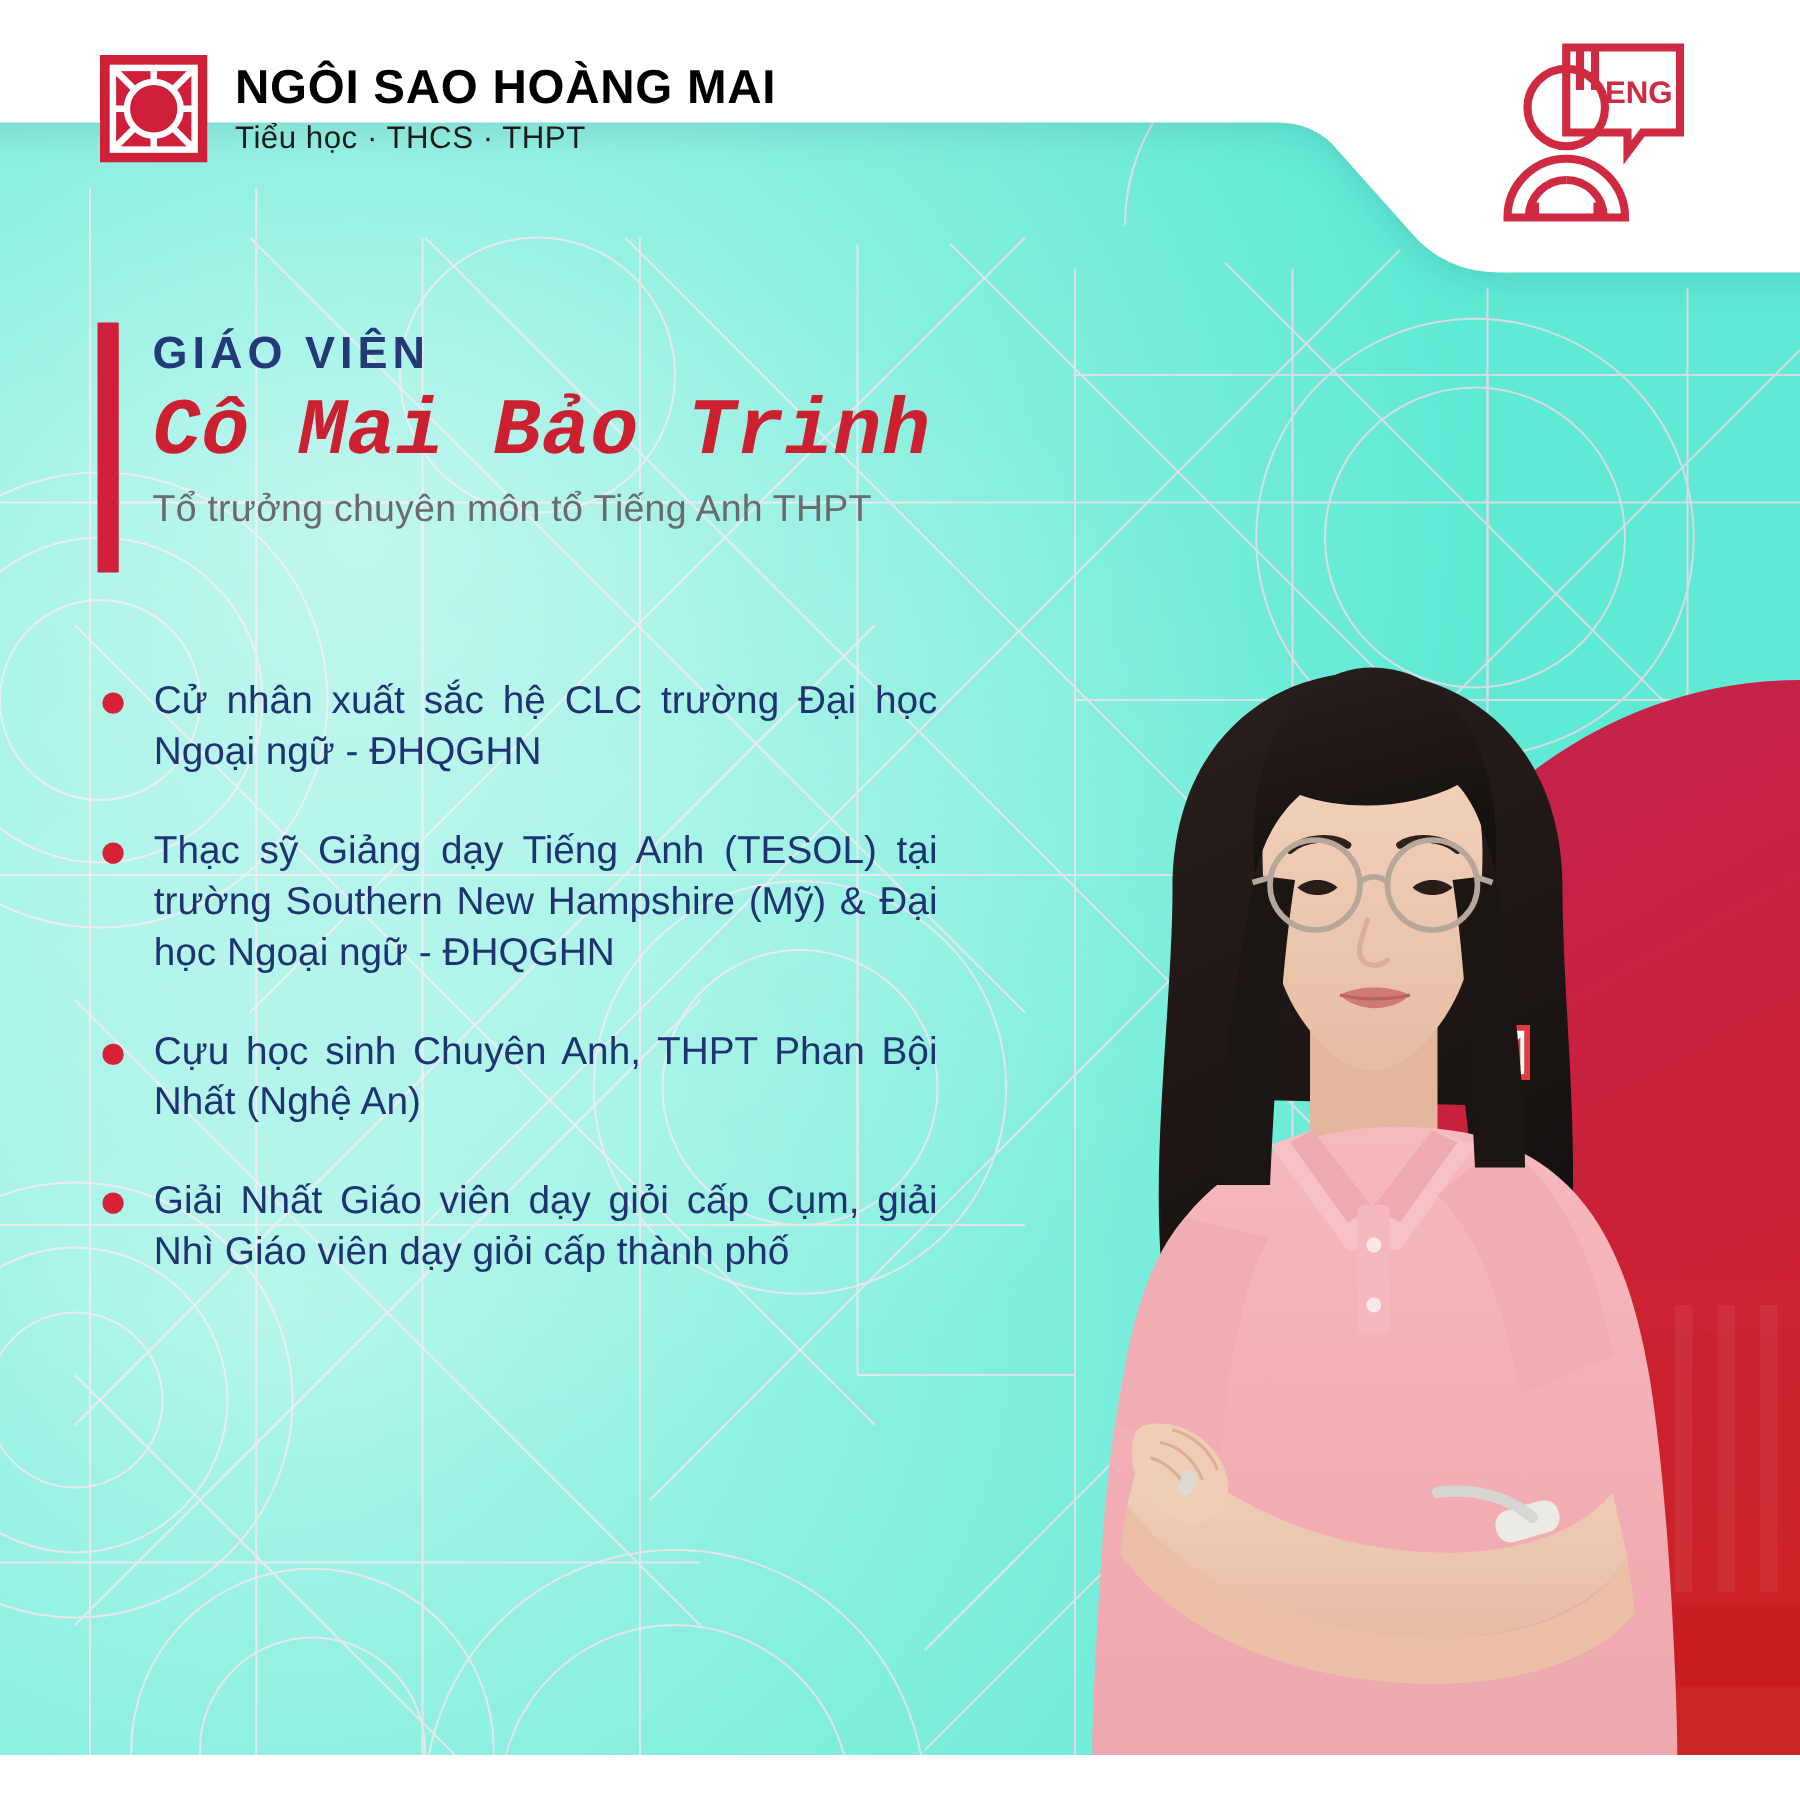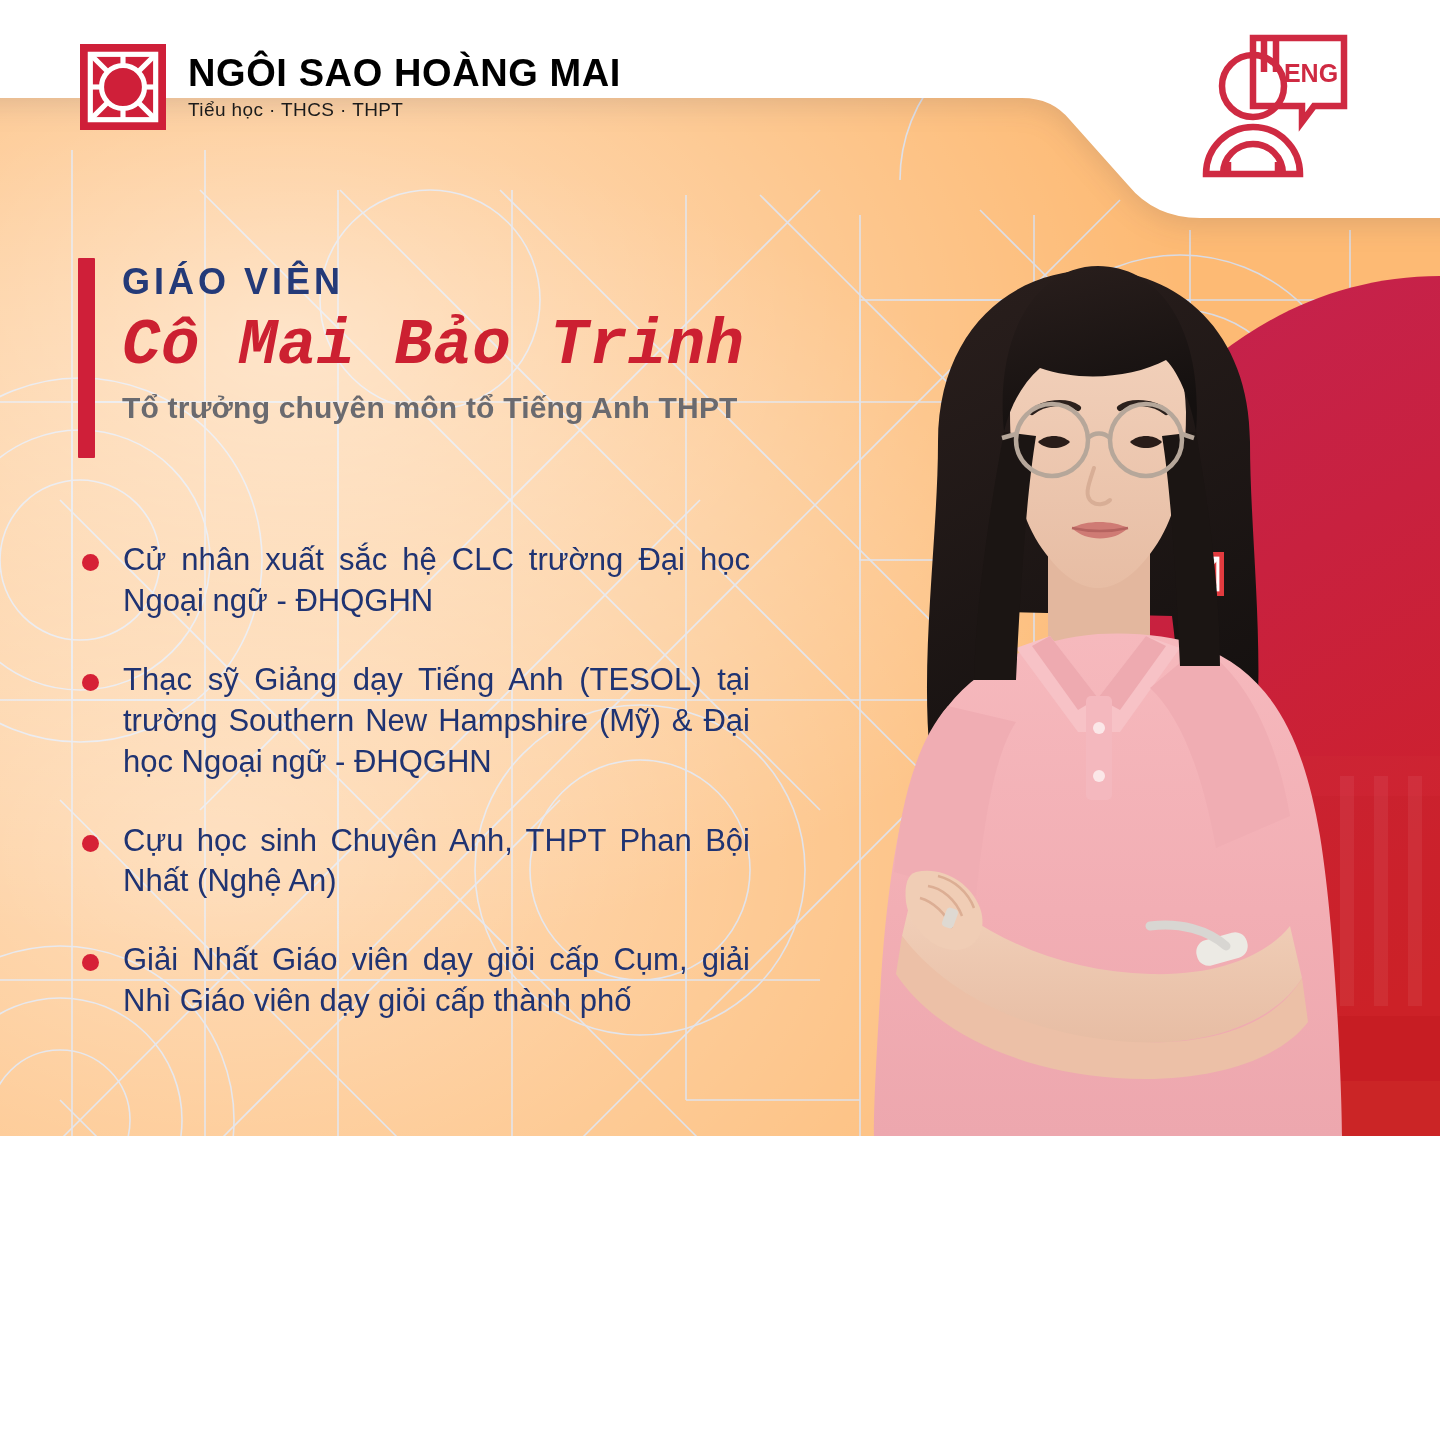--- a/index.html
+++ b/index.html
@@ -4,23 +4,23 @@
 <title>Teacher Profile Card</title>
 <style>
   html, body {
     margin: 0;
     padding: 0;
     background: #ffffff;
   }
   #poster {
     position: relative;
     width: 1440px;
-    height: 1136px;
+    height: 1404px;
     overflow: hidden;
-    background: #fdba74;
+    background: #5eead4;
     font-family: "Liberation Sans", sans-serif;
   }
 
   
   .bg-pattern {
     position: absolute;
     inset: 0;
     z-index: 0;
     pointer-events: none;
   }
@@ -70,21 +70,21 @@
   .brand-title {
     font-size: 38px;
     font-weight: 700;
     letter-spacing: 0.6px;
     color: #000000;
     line-height: 1.08;
     white-space: nowrap;
   }
   .brand-sub {
     margin-top: 6px;
-    font-size: 19px;
+    font-size: 25px;
     font-weight: 400;
     color: #1b1b1b;
     letter-spacing: 0.4px;
     line-height: 1.1;
     white-space: nowrap;
   }
 
   
   .eng-badge {
     position: absolute;
@@ -128,21 +128,21 @@
     font-size: 64px;
     color: #cc2031;
     line-height: 1.02;
     margin-top: 14px;
     letter-spacing: 0.5px;
     white-space: nowrap;
   }
   .role {
     font-size: 30px;
     color: #6a6a6f;
-    font-weight: 700;
+    font-weight: 400;
     margin-top: 12px;
     letter-spacing: 0.2px;
     white-space: nowrap;
   }
 
   
   .cred-list {
     position: absolute;
     left: 78px;
     top: 540px;

